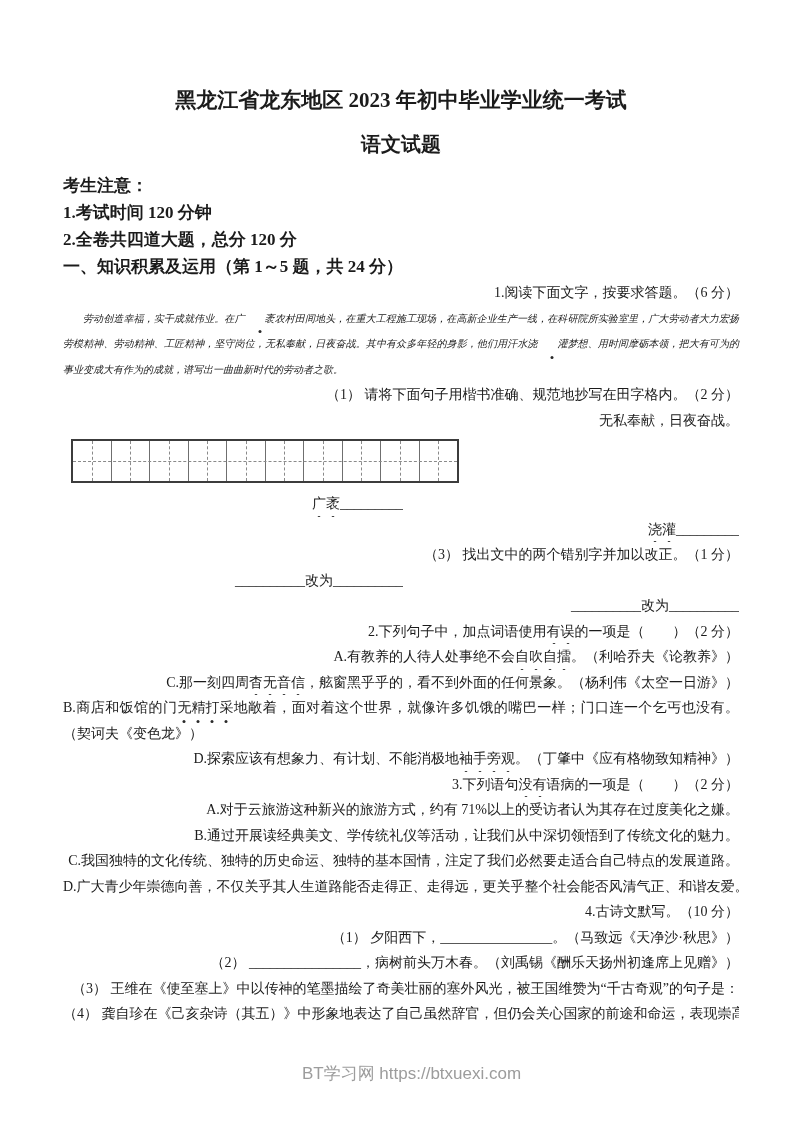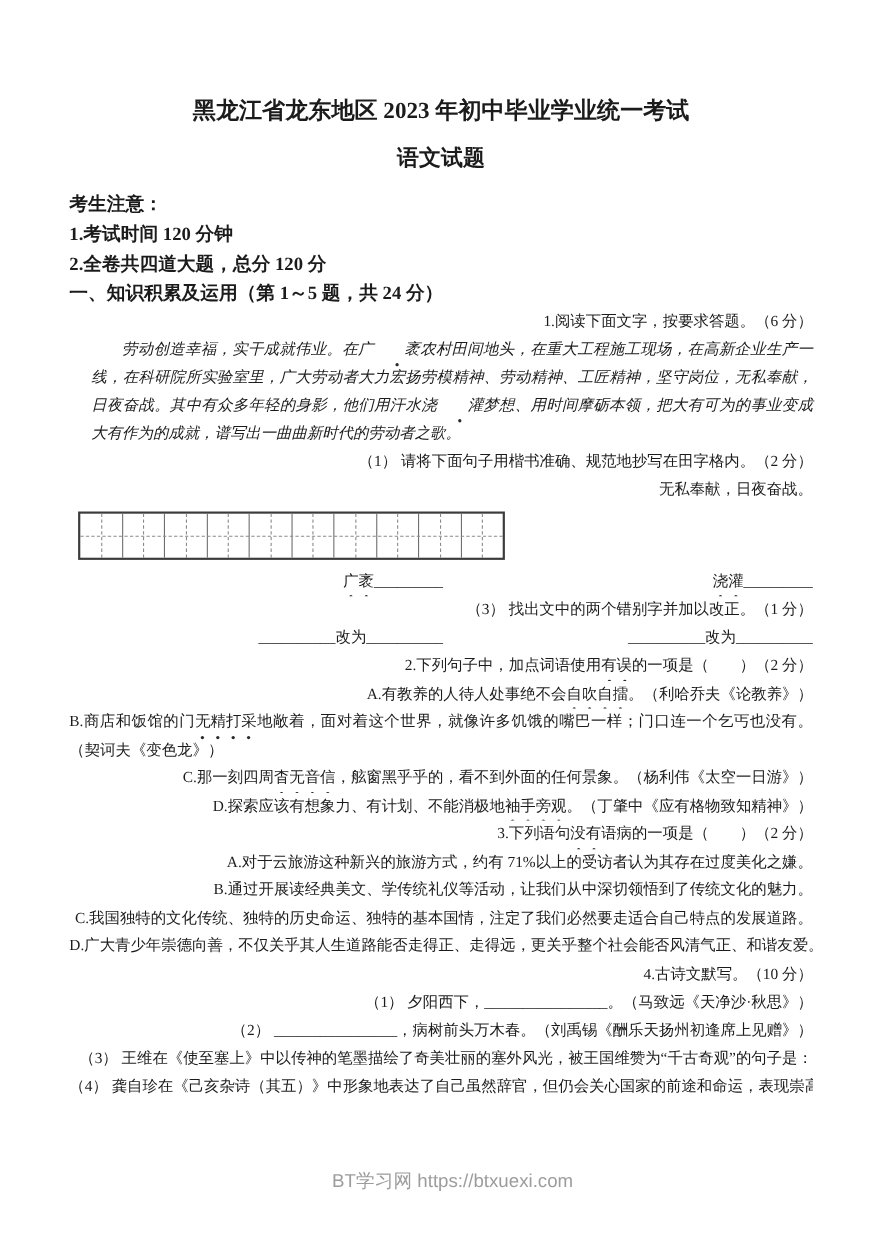--- a/index.html
+++ b/index.html
@@ -5,29 +5,29 @@
   html,body{margin:0;padding:0;background:#e8e8e8;}
   .page{position:relative;width:793px;height:1122px;margin:0 auto;background:#ffffff;overflow:hidden;
         color:#1b1b1b;font-family:"Liberation Serif",serif;}
   .content{position:absolute;left:63px;top:86px;width:676px;}
   .doc-title{font-size:21px;font-weight:bold;text-align:center;line-height:28px;white-space:nowrap;}
   .doc-subtitle{font-size:20px;font-weight:bold;text-align:center;line-height:28px;margin-top:16px;}
   .bold-line{font-size:17px;font-weight:bold;line-height:27px;white-space:nowrap;}
   .mt{margin-top:14px;}
   .line{font-size:14px;line-height:25.5px;}
   .nw{white-space:nowrap;overflow:hidden;text-align:right;}
-  .passage{font-size:14px;font-style:italic;line-height:25.5px;text-align:justify;text-indent:2em;margin-left:20px;}
+  .passage{font-size:10px;font-style:italic;line-height:25.5px;text-align:justify;text-indent:2em;}
   .copy-line{padding-left:155px;}
   .tzg{position:relative;display:flex;width:384px;height:40px;border:2px solid #3c3c3c;
        margin:6px 0 8px 8px;box-sizing:content-box;background:#fff;}
   .tzg::after{content:'';position:absolute;left:0;right:0;top:50%;border-top:1px dashed #8a8a8a;}
   .tzg-cell{flex:1;position:relative;border-right:1px solid #6f6f6f;}
   .tzg-cell:last-child{border-right:none;}
   .tzg-cell::before{content:'';position:absolute;left:50%;top:0;bottom:0;border-left:1px dashed #8a8a8a;}
-  .two-col{display:flex;}
+  .two-col{display:flex;flex-direction:column;}
   .two-col .col-l{width:340px;}
   .two-col .col-r{flex:1;}
   .em{position:relative;display:inline-block;}
   .em::after{content:'';position:absolute;left:50%;transform:translateX(-50%);bottom:-2px;
              width:3px;height:3px;border-radius:50%;background:#2a2a2a;}
   .footer{position:absolute;left:0;right:0;top:1062px;text-align:center;
           font-family:"Liberation Sans",sans-serif;font-size:17px;color:#9c9c9c;line-height:24px;margin-left:30px;}
 </style>
 </head>
 <body>
@@ -69,22 +69,22 @@
     </div>
 
     <div class="line nw">（3） 找出文中的两个错别字并加以改正。（1 分）</div>
     <div class="line two-col">
       <div class="col-l nw">__________改为__________</div>
       <div class="col-r nw">__________改为__________</div>
     </div>
 
     <div class="line nw">2.下列句子中，加点词语使用<span class="em">有</span><span class="em">误</span>的一项是（　　）（2 分）</div>
     <div class="line nw">A.有教养的人待人处事绝不会<span class="em">自</span><span class="em">吹</span><span class="em">自</span><span class="em">擂</span>。（利哈乔夫《论教养》）</div>
+    <div class="line nw">C.那一刻四周<span class="em">杳</span><span class="em">无</span><span class="em">音</span><span class="em">信</span>，舷窗黑乎乎的，看不到外面的任何景象。（杨利伟《太空一日游》）</div>
     <div class="line" style="text-align:justify">B.商店和饭馆的门<span class="em">无</span><span class="em">精</span><span class="em">打</span><span class="em">采</span>地敞着，面对着这个世界，就像许多饥饿的嘴巴一样；门口连一个乞丐也没有。（契诃夫《变色龙》）</div>
-    <div class="line nw">C.那一刻四周<span class="em">杳</span><span class="em">无</span><span class="em">音</span><span class="em">信</span>，舷窗黑乎乎的，看不到外面的任何景象。（杨利伟《太空一日游》）</div>
     <div class="line nw">D.探索应该有想象力、有计划、不能消极地<span class="em">袖</span><span class="em">手</span><span class="em">旁</span><span class="em">观</span>。（丁肇中《应有格物致知精神》）</div>
 
     <div class="line nw">3.下列语句<span class="em">没</span><span class="em">有</span>语病的一项是（　　）（2 分）</div>
     <div class="line nw">A.对于云旅游这种新兴的旅游方式，约有 71%以上的受访者认为其存在过度美化之嫌。</div>
     <div class="line nw">B.通过开展读经典美文、学传统礼仪等活动，让我们从中深切领悟到了传统文化的魅力。</div>
     <div class="line nw">C.我国独特的文化传统、独特的历史命运、独特的基本国情，注定了我们必然要走适合自己特点的发展道路。</div>
     <div class="line nw">D.广大青少年崇德向善，不仅关乎其人生道路能否走得正、走得远，更关乎整个社会能否风清气正、和谐友爱。</div>
 
     <div class="line nw">4.古诗文默写。（10 分）</div>
     <div class="line nw">（1） 夕阳西下，________________。（马致远《天净沙·秋思》）</div>

